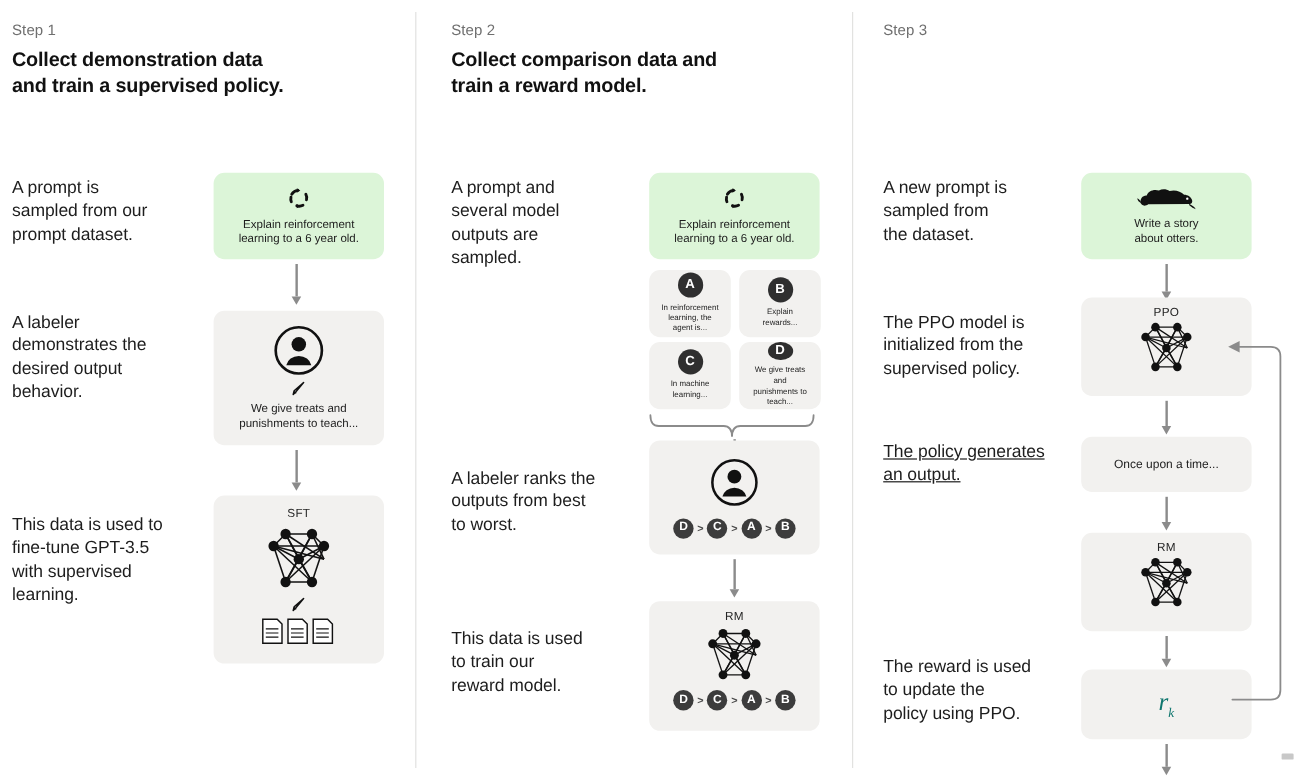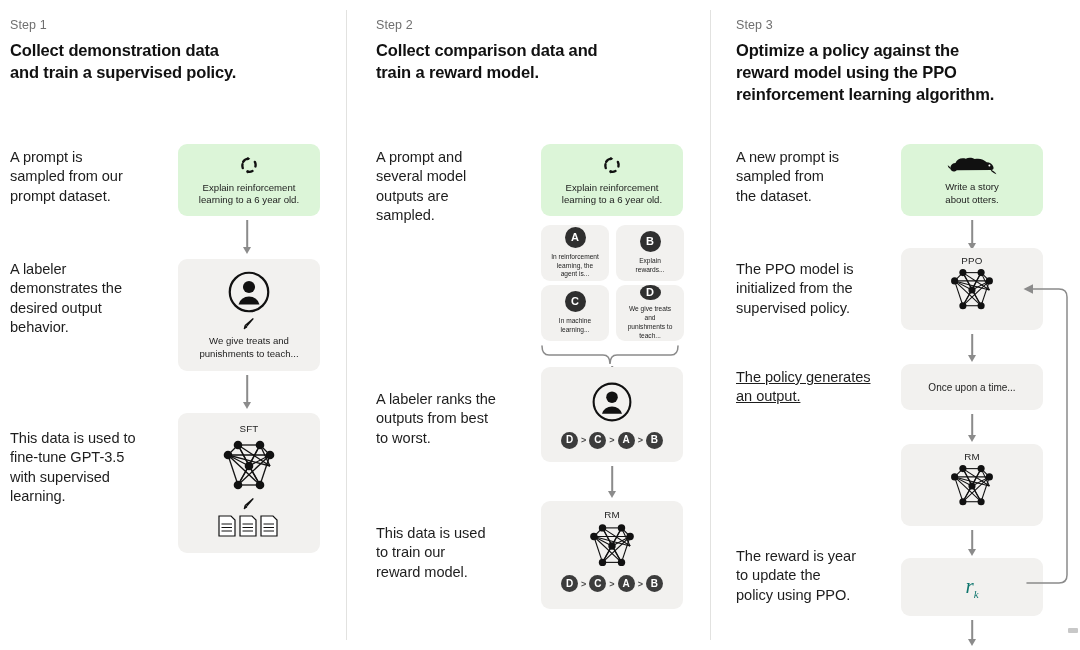--- a/index.html
+++ b/index.html
@@ -413,25 +413,20 @@
         <span class="rank-gt">&gt;</span>
         <span class="rank-badge">B</span>
       </div>
     </div>
   </div>
 
   <div class="col" id="col-3">
 
     <div class="step-label" style="left:26px;top:18px;">Step 3</div>
 
-    <div class="step-title" style="left:26px;top:40px;width:345px;">
-      <div>Optimize a policy against the</div>
-      <div>reward model using the PPO</div>
-      <div>reinforcement learning algorithm.</div>
-    </div>
 
     <div class="narr" style="left:26px;top:148px;width:160px;white-space:pre-line;">A new prompt is
 sampled from
 the dataset.</div>
 
     <div class="card green" style="left:191px;top:144px;width:142px;height:72px;">
       <span style="margin-bottom:5px;">
         <svg width="50" height="22" viewBox="0 0 56 24">
           <path d="M4 17 C3 13 6 9.5 9.5 9.8 C11 5.5 16 3.5 21 5 C24 3.4 28 3.6 31 5.4
                    C36 4 41.5 5.6 44.5 9 C48 9 51 11 52 14.2 C52.6 16.2 51.4 17.6 49.6 17.6
@@ -548,21 +543,21 @@
           </g>
         </svg>
       </span>
     </div>
 
     <div class="arrow" style="left:256px;top:530px;width:12px;height:26px;">
       <div class="shaft" style="height:19px;"></div>
         <div class="head"></div>
     </div>
 
-    <div class="narr" style="left:26px;top:547px;width:175px;white-space:pre-line;">The reward is year
+    <div class="narr" style="left:26px;top:547px;width:175px;white-space:pre-line;">The reward is used
 to update the
 policy using PPO.</div>
 
     <div class="card grey" style="left:191px;top:558px;width:142px;height:58px;">
       <span class="rk"><span>r</span><sub>k</sub></span>
     </div>
 
     <div class="arrow" style="left:256px;top:620px;width:12px;height:26px;">
       <div class="shaft" style="height:19px;"></div>
         <div class="head"></div>

